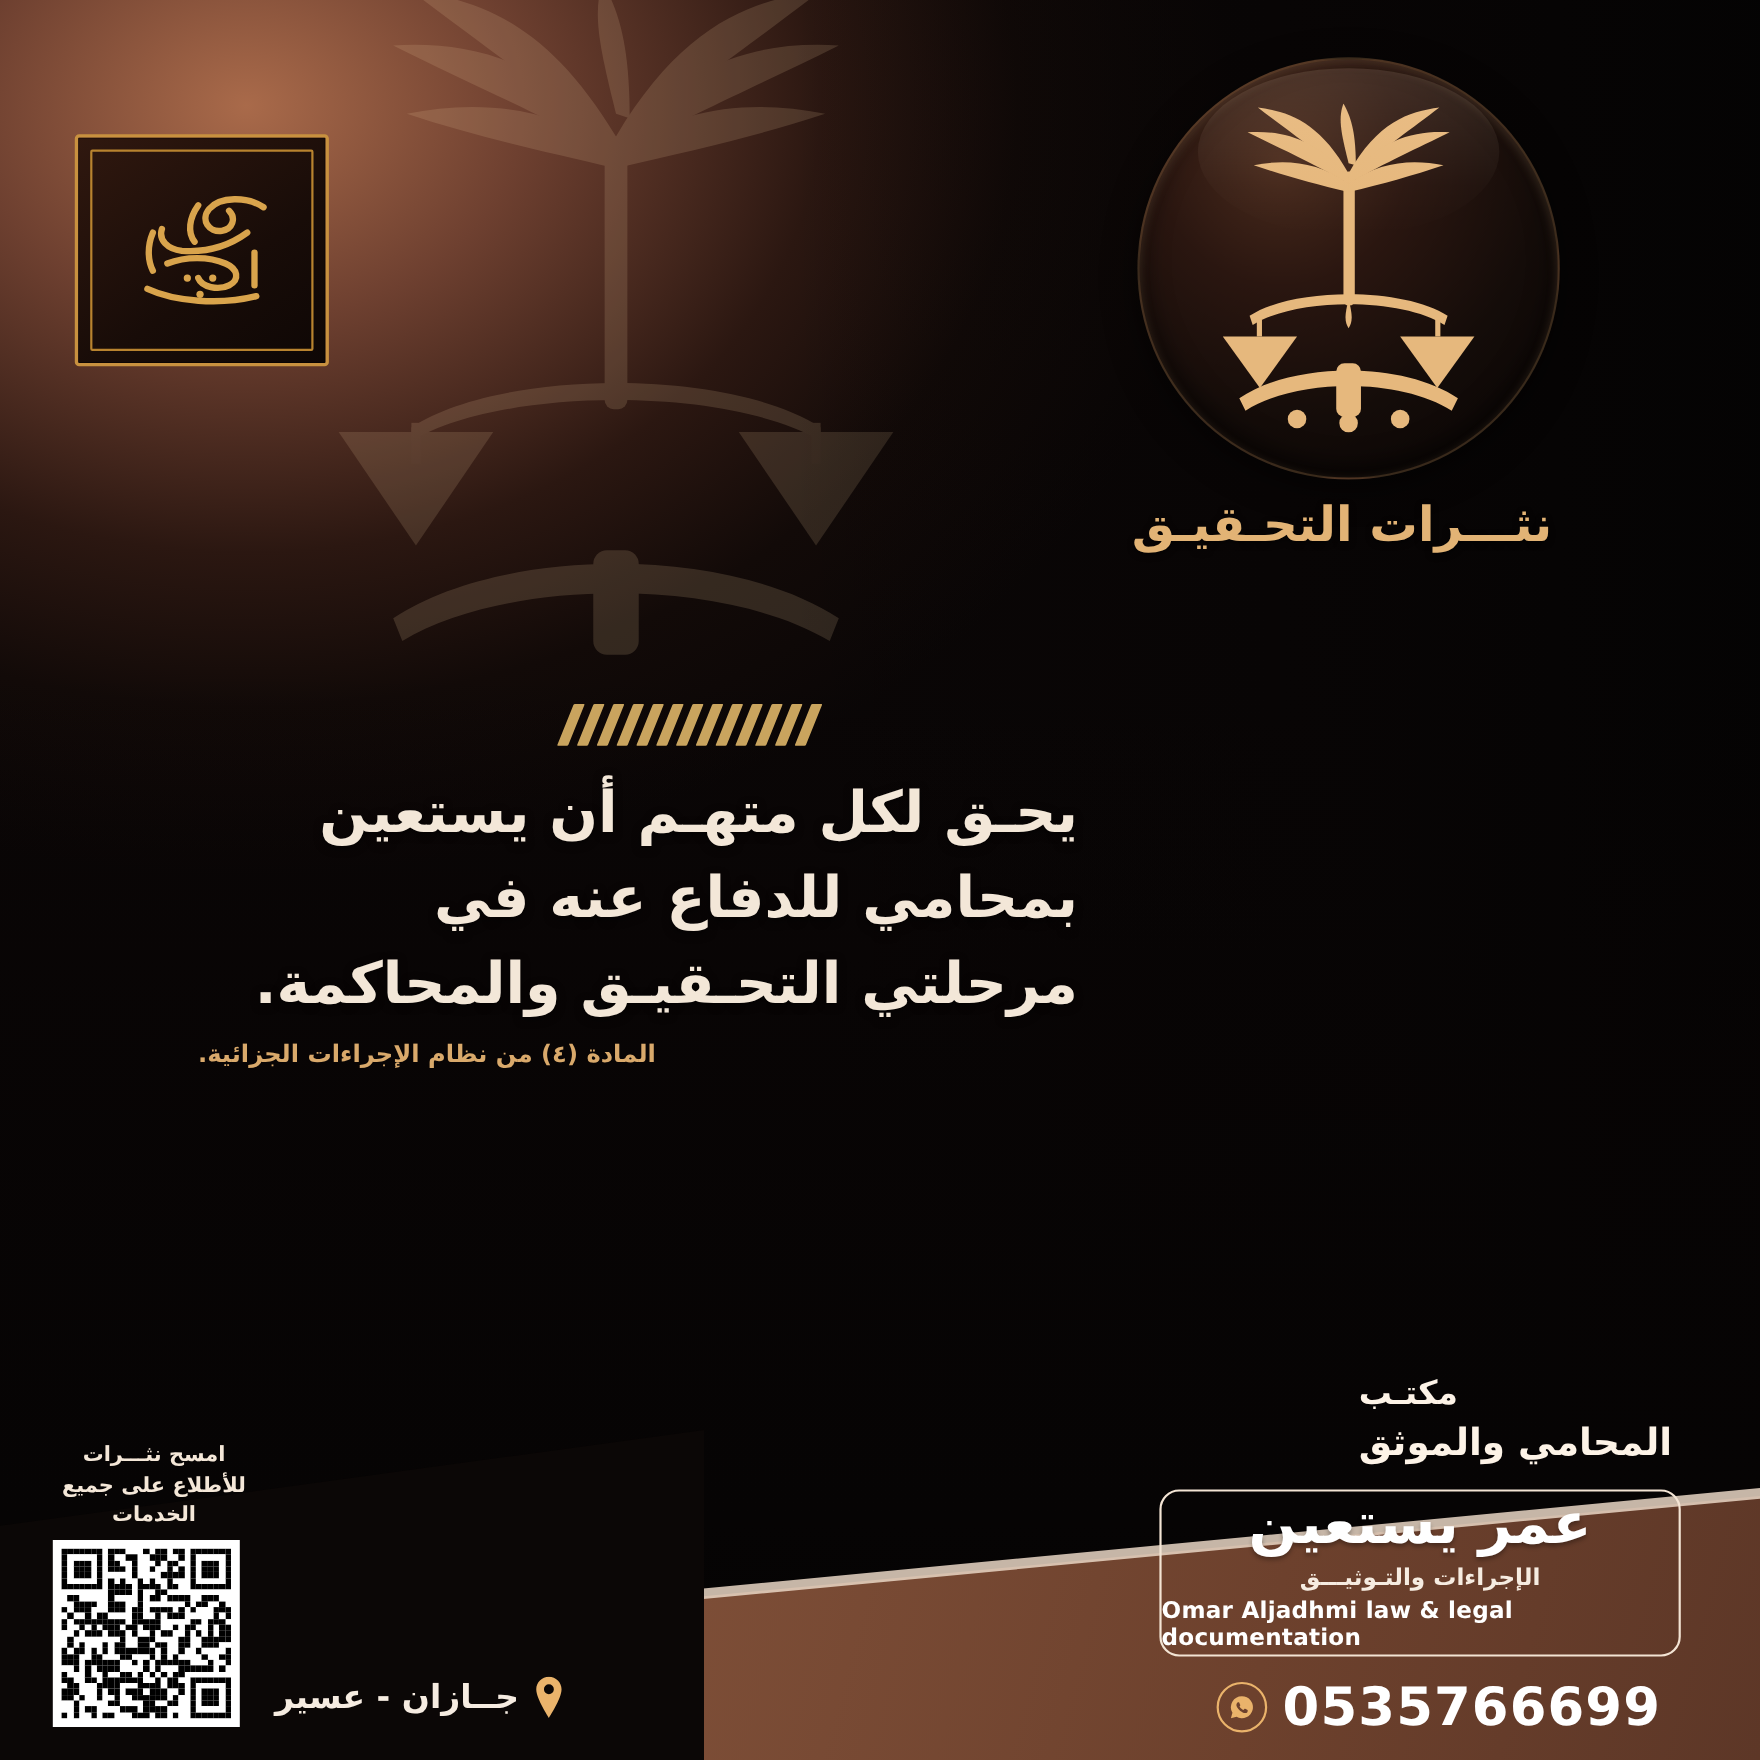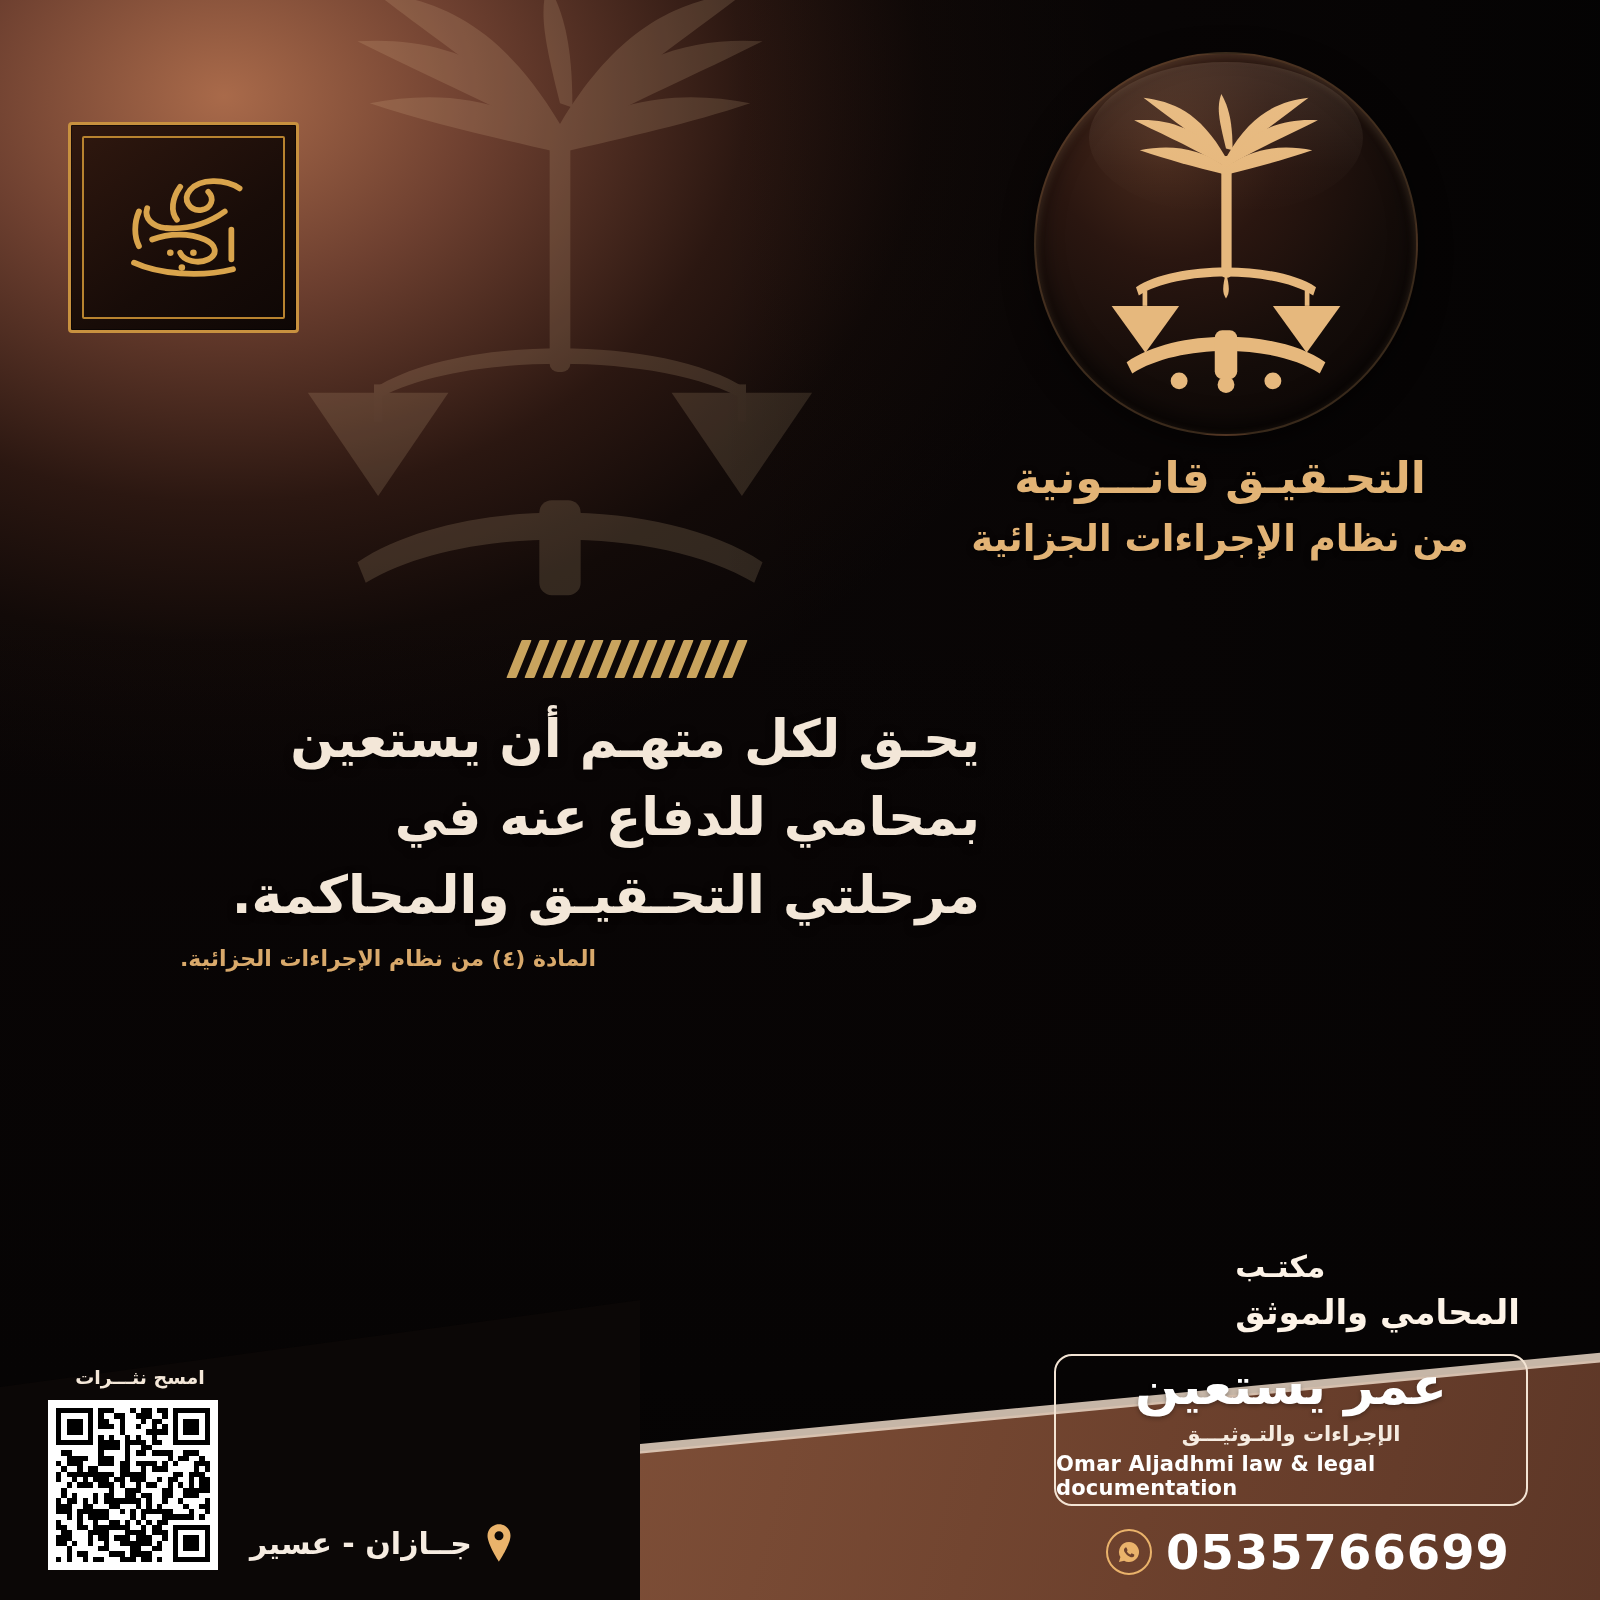--- a/index.html
+++ b/index.html
@@ -408,22 +408,21 @@
         <path d="M44 286 C96 250 204 250 256 286 L250 298 C200 266 100 266 50 298 Z"></path>
         <rect x="138" y="252" width="24" height="52" rx="8"></rect>
         <circle cx="100" cy="306" r="9"></circle>
         <circle cx="150" cy="310" r="9"></circle>
         <circle cx="200" cy="306" r="9"></circle>
       </g>
     </svg>
   </div>
 
   <div class="emblem-title">
-    <div class="l1">التحـقيـق قانـــونية</div>
-    <div class="l2">من نظام الإجراءات الجزائية</div>
+    <div class="l1">نثـــرات التحـقيـق</div>
   </div>
 
   <div class="slashes" id="slashes">
       <i></i>
       <i></i>
       <i></i>
       <i></i>
       <i></i>
       <i></i>
       <i></i>
@@ -457,20 +456,21 @@
     <div class="wa">
       <svg viewBox="0 0 24 24" xmlns="http://www.w3.org/2000/svg" aria-hidden="true">
         <path fill="#eab36b" d="M12 2a10 10 0 0 0-8.6 15.1L2 22l5.1-1.3A10 10 0 1 0 12 2zm5.2 14.1c-.2.6-1.2 1.2-1.7 1.2-.5.1-1 .1-1.6-.1-.4-.1-.9-.3-1.5-.6-2.6-1.1-4.3-3.8-4.4-4-.1-.2-1-1.4-1-2.6 0-1.2.6-1.8.9-2.1.2-.2.5-.3.7-.3h.5c.2 0 .4 0 .6.5l.8 1.9c.1.2 0 .4-.1.5l-.3.4c-.1.1-.3.3-.1.6.1.3.6 1.1 1.3 1.7.9.8 1.6 1 1.9 1.2.2.1.4.1.5-.1l.7-.8c.2-.2.4-.2.6-.1l1.8.9c.2.1.4.2.4.3.1.2.1.6-.1 1.1z"></path>
       </svg>
     </div>
     <div class="num">0535766699</div>
   </div>
 
   <div class="qr-caption">
     <div>امسح نثـــرات</div>
+    <div>للأطلاع على جميع الخدمات</div>
   </div>
   <div class="qr">
     <div class="qrgrid" id="qrgrid">
         <div></div>
         <div></div>
         <div></div>
         <div></div>
         <div></div>
         <div></div>
         <div></div>

